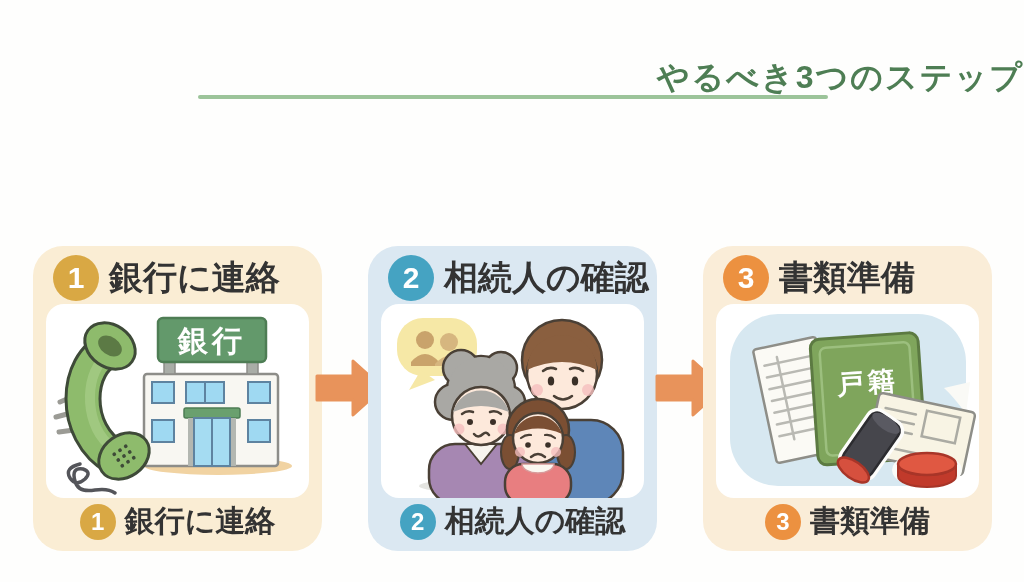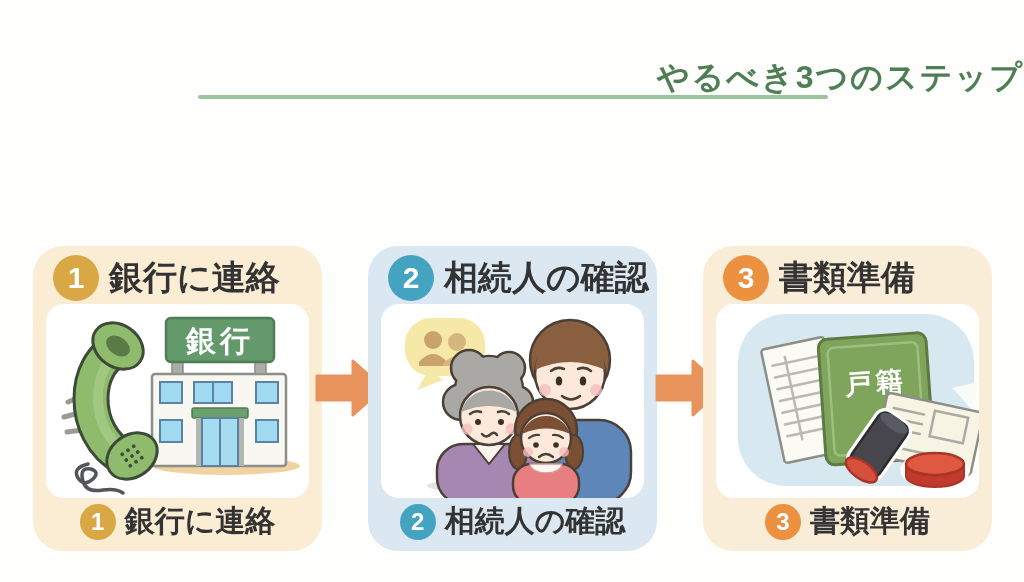--- a/index.html
+++ b/index.html
@@ -20,21 +20,21 @@
   .hdr { position:absolute; top:9px; left:20px; display:flex; align-items:center; gap:10px; }
   .badge { width:46px; height:46px; border-radius:50%; color:#fff; font-weight:800;
     font-size:30px; display:flex; align-items:center; justify-content:center; line-height:1;
     flex:0 0 auto; }
   .c1 .badge { background:#D9A844; }
   .c2 .badge { background:#45A3C2; }
   .c3 .badge { background:#EC9140; }
   .hdr .lbl { font-size:34px; font-weight:800; color:#333; white-space:nowrap; }
 
   .illus { position:absolute; left:13px; top:58px; width:263px; height:194px;
-    background:#FFFFFF; border-radius:18px; overflow:hidden;padding-left:8px; }
+    background:#FFFFFF; border-radius:18px; overflow:hidden; }
   .illus svg { display:block; width:263px; height:194px; }
 
   .ftr { position:absolute; bottom:9px; left:0; width:100%;
     display:flex; align-items:center; justify-content:center; gap:9px; }
   .ftr .badge { width:36px; height:36px; font-size:24px; }
   .ftr .lbl { font-size:30px; font-weight:800; color:#333; white-space:nowrap; }
 
   .arrow { position:absolute; top:357px; width:70px; height:62px; }
   .arrow.a1 { left:315px; }
   .arrow.a2 { left:655px; }

